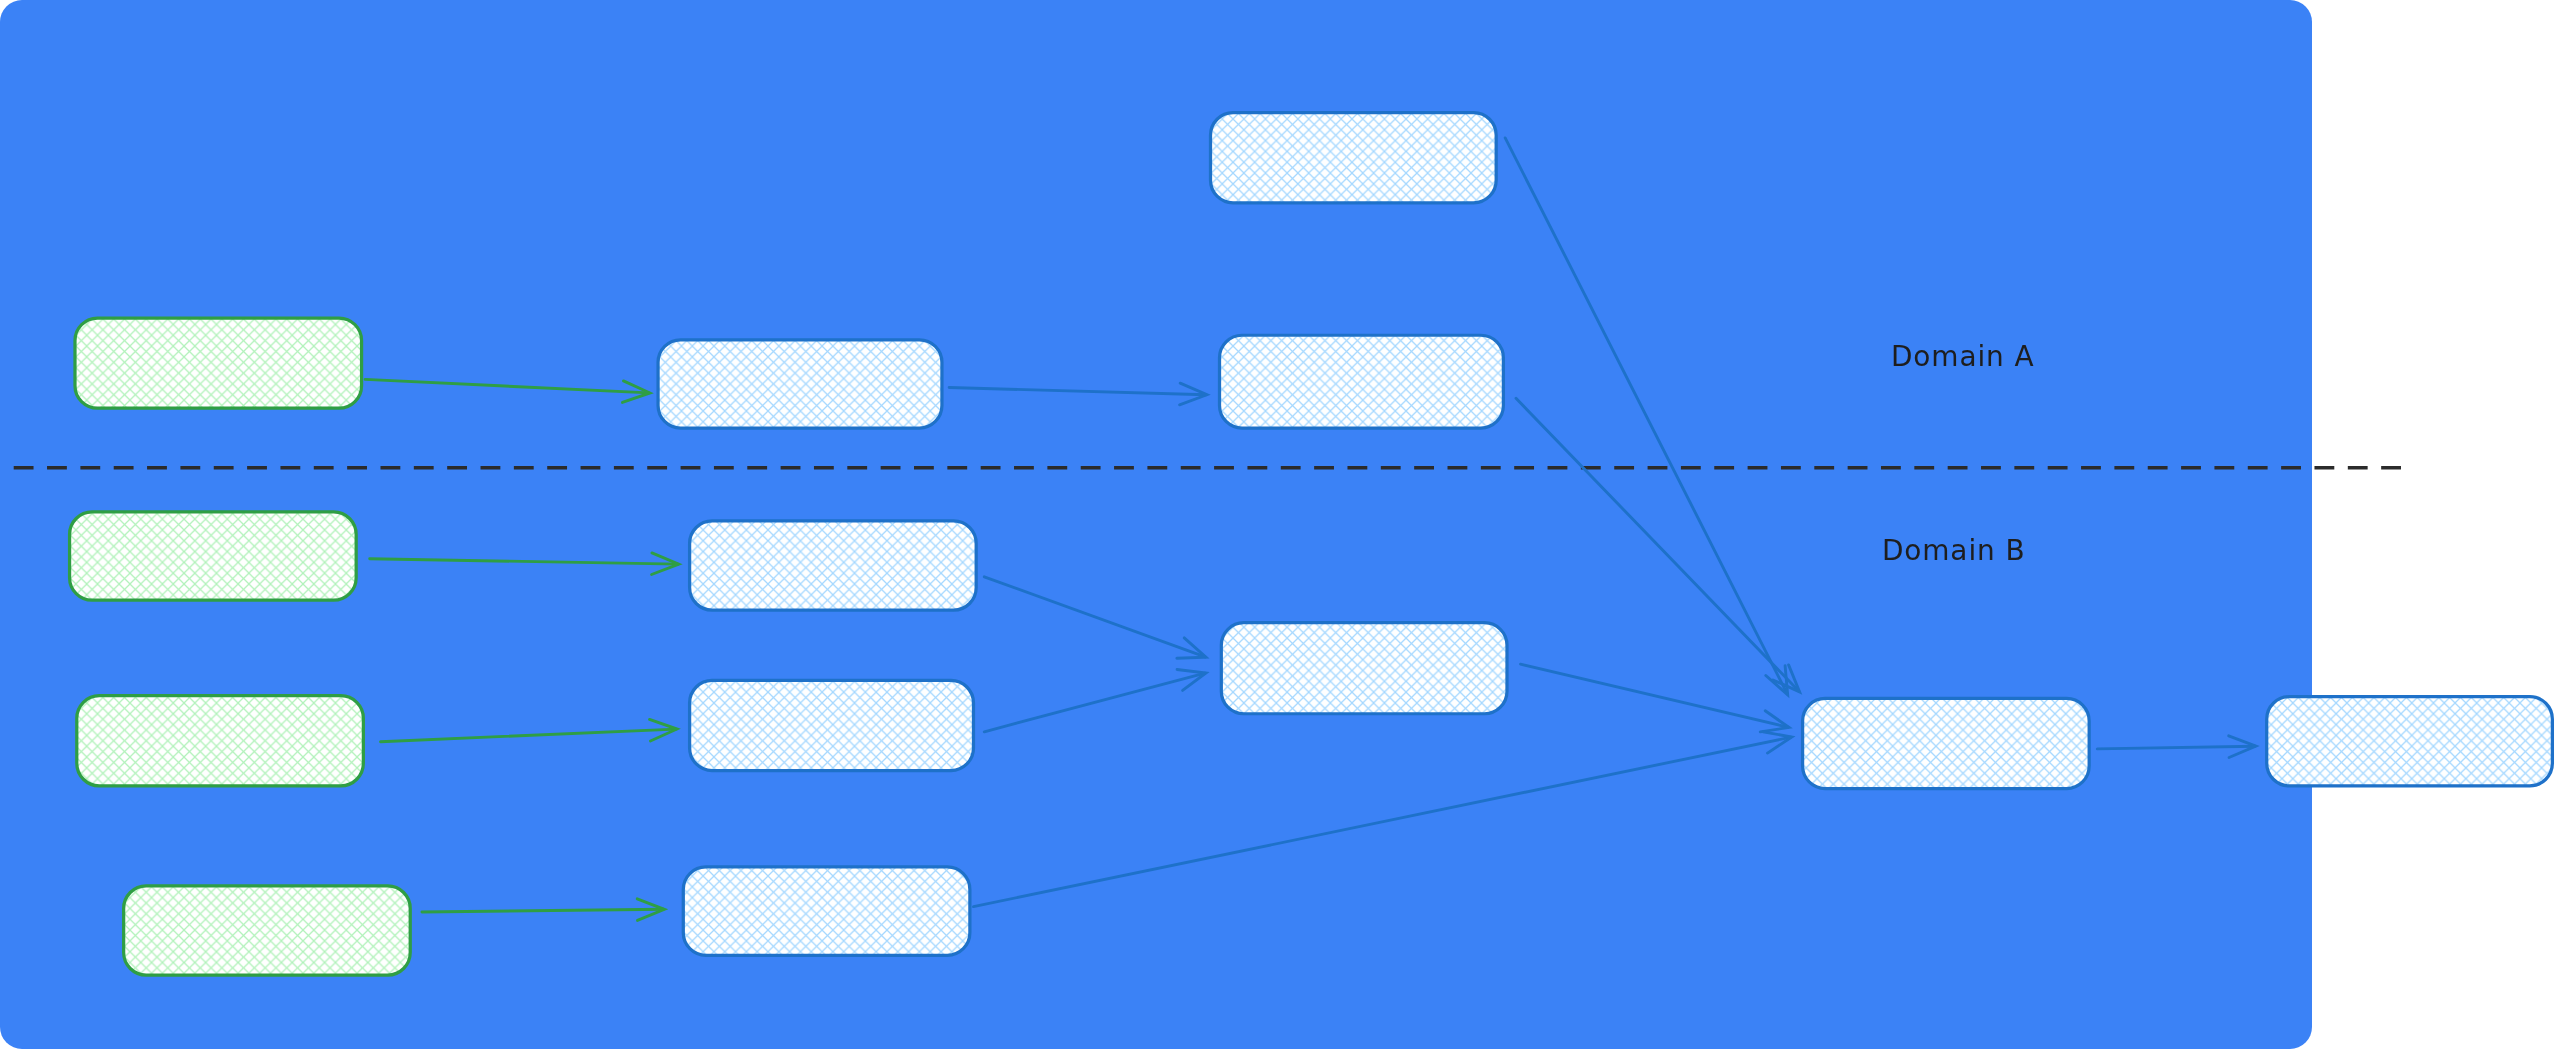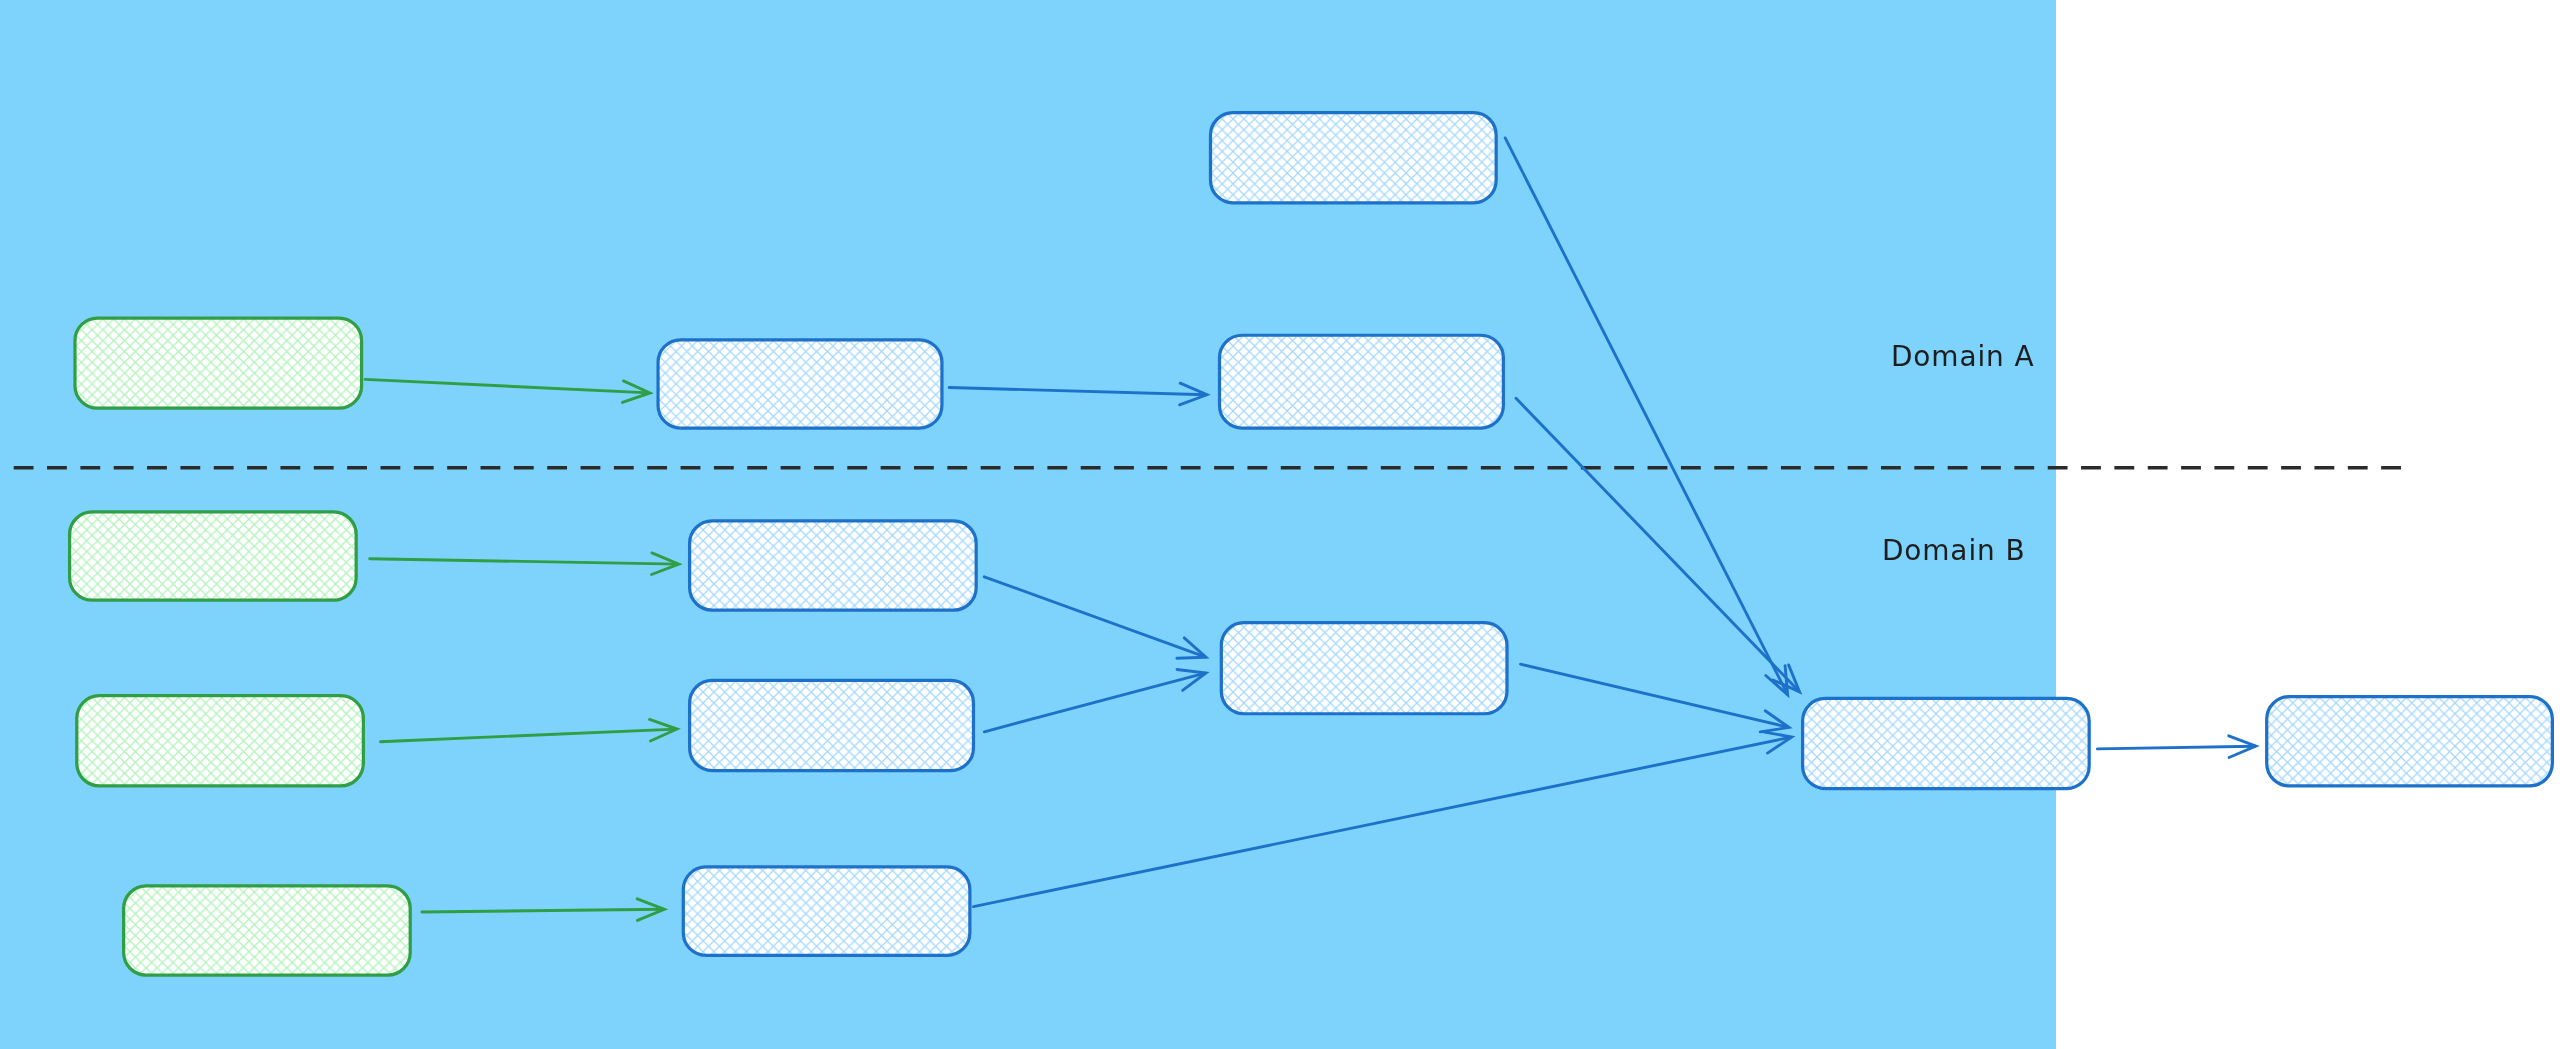--- a/index.html
+++ b/index.html
@@ -1,16 +1,16 @@
 <!DOCTYPE html>
 <html style="font-size:14.4px"><head>
 <meta charset="utf-8">
 <style>
   html,body{margin:0;padding:0;background:#ffffff;width:2576px;height:1049px;overflow:hidden;}
-  .canvas{position:relative;width:2056px;height:1049px;background:#7dd3fc;}
+  .canvas{position:relative;width:2312px;height:1049px;background:#3b82f6;border-radius:22px;}
   svg{display:block;}
   .node{stroke-width:3.6;}
   .node.blue{stroke:#1e71c9;fill:url(#hatch-blue);}
   .node.green{stroke:#2f9e44;fill:url(#hatch-green);}
   .edge{fill:none;stroke-width:3.2;stroke-linecap:round;}
   .edge.blue{stroke:#1e71c9;}
   .edge.green{stroke:#2f9e44;}
   .divider{stroke:#2b2b2b;stroke-width:4;fill:none;}
   .label{font-family:"DejaVu Sans",sans-serif;font-size:31px;fill:#1e1e1e;letter-spacing:1px;}
 </style>

